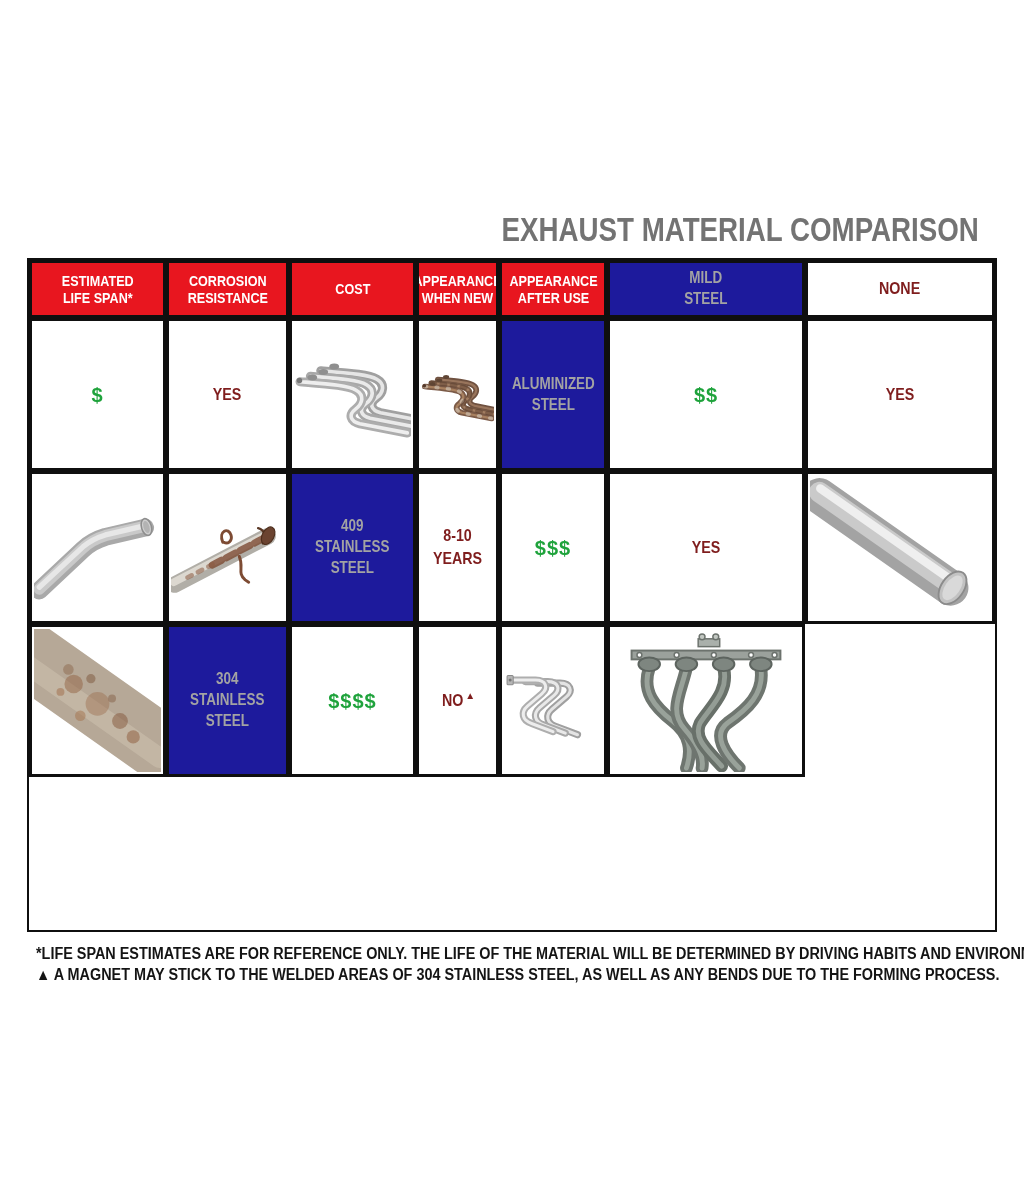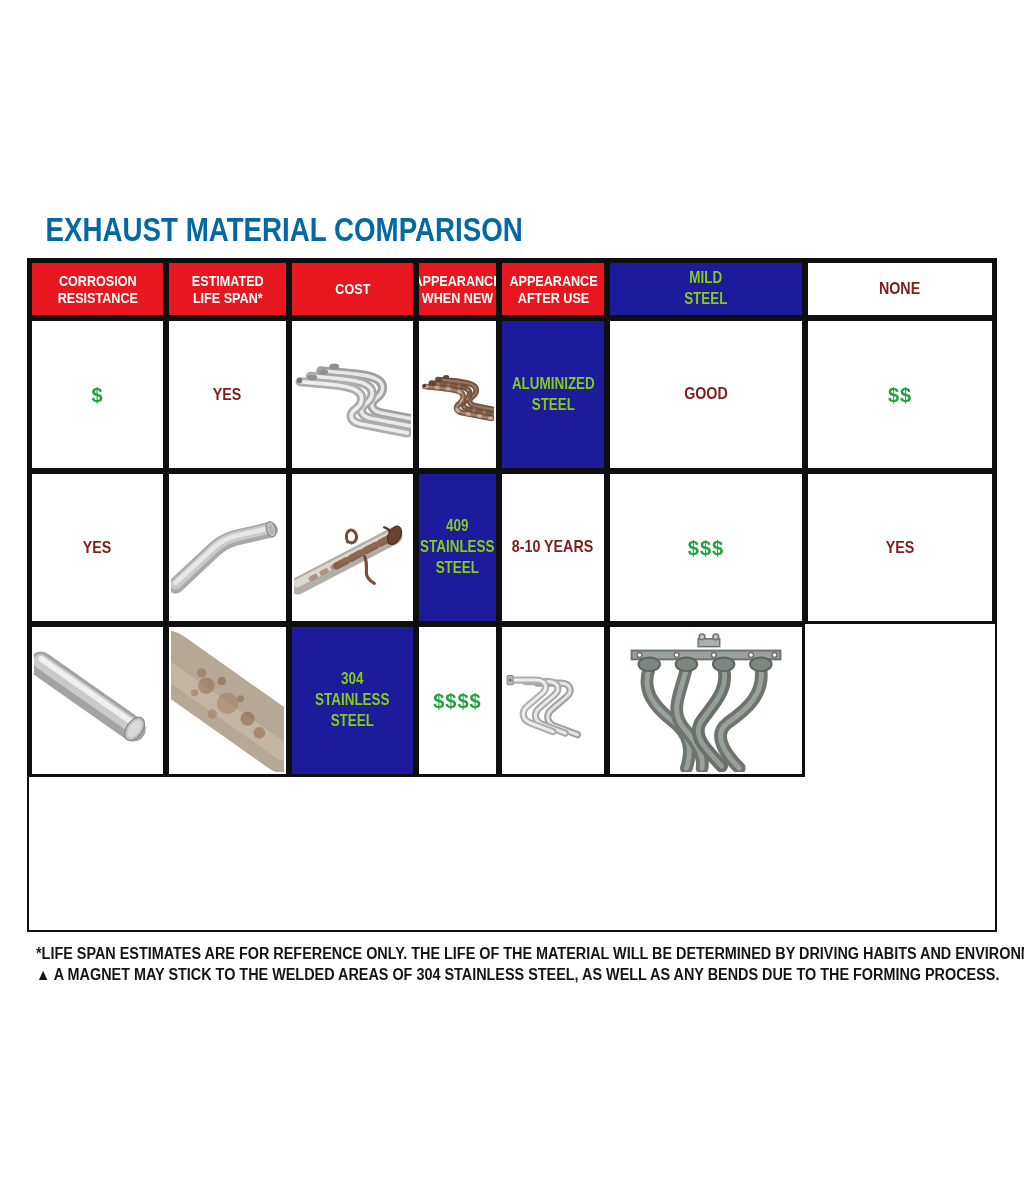--- a/index.html
+++ b/index.html
@@ -2,37 +2,37 @@
 <html><head>
 <meta charset="utf-8">
 <style>
   html,body{margin:0;padding:0;}
   body{
     width:1024px;height:1190px;background:#ffffff;position:relative;
     font-family:"Liberation Sans",sans-serif;
     -webkit-font-smoothing:antialiased;
   }
   .title{
-    position:absolute;top:213px;left:0;width:100%;text-align:left;
-    font-size:33px;font-weight:bold;color:#0369a1;line-height:1;white-space:nowrap;
+    position:absolute;top:213px;left:0;width:100%;text-align:right;
+    font-size:33px;font-weight:bold;color:#737373;line-height:1;white-space:nowrap;
   }
   .cond{display:inline-block;transform:scaleX(0.84);transform-origin:center center;}
   .grid{
     position:absolute;left:27px;top:258px;
     display:grid;background:#fff;
     grid-template-columns:137px 123px 127px 83px 108px 198px 190px;
     grid-template-rows:58px 153px 153px 153px 153px;
     border:2px solid #0f0f0f;
   }
   .cell{
     border:3px solid #0f0f0f;background:#fff;overflow:hidden;
     display:flex;align-items:center;justify-content:center;text-align:center;
   }
   .hcell{background:#e8161f;color:#fff;font-weight:bold;font-size:15px;line-height:1.15;}
-  .mcell{background:#1d1a9c;color:#84cc16;font-weight:bold;font-size:16px;line-height:1.3;}
+  .mcell{background:#1d1a9c;color:#a3a3a3;font-weight:bold;font-size:16px;line-height:1.3;}
   .dcell{color:#7f1d1d;font-weight:bold;font-size:17px;line-height:1.3;}
   .cost{color:#1fa33c;font-size:20px;letter-spacing:1px;}
   .pcell{padding:2px;}
   .pcell svg{display:block;width:100%;height:100%;}
   .preline{white-space:pre-line;}
   .mag sup{font-size:10px;}
   .footnotes{
     position:absolute;left:36px;top:944px;color:#141414;font-weight:bold;
     font-size:16px;line-height:1.3;
   }
@@ -41,26 +41,26 @@
 </head>
 <body>
 
 <div class="title">
   <span class="cond">EXHAUST MATERIAL COMPARISON</span>
 </div>
 
 <div class="grid">
 
   <div class="cell hcell">
+      <span class="cond preline">ESTIMATED
+LIFE SPAN*</span>
+    </div>
+  <div class="cell hcell">
       <span class="cond preline">CORROSION
 RESISTANCE</span>
-    </div>
-  <div class="cell hcell">
-      <span class="cond preline">ESTIMATED
-LIFE SPAN*</span>
     </div>
   <div class="cell hcell">
       <span class="cond preline">COST</span>
     </div>
   <div class="cell hcell">
       <span class="cond preline">APPEARANCE
 WHEN NEW</span>
     </div>
   <div class="cell hcell">
       <span class="cond preline">APPEARANCE
@@ -111,23 +111,20 @@
       <ellipse cx="30" cy="45" rx="8" ry="5" fill="#5f4534"></ellipse>
       <ellipse cx="48" cy="36" rx="8" ry="5" fill="#5f4534"></ellipse>
       <ellipse cx="66" cy="27" rx="8" ry="5" fill="#5f4534"></ellipse>
       <circle cx="9" cy="50" r="4.5" fill="#54392a"></circle>
     </svg>
   </div>
 
   <div class="cell mcell">
       <span class="cond preline">ALUMINIZED
 STEEL</span>
-    </div>
-  <div class="cell dcell">
-      <span class="cond preline">GOOD</span>
     </div>
   <div class="cell dcell cost">
       <span>$$</span>
     </div>
   <div class="cell dcell">
       <span class="mag"><span class="cond">YES</span><sup></sup></span>
     </div>
   <div class="cell pcell">
     <svg viewBox="0 0 192 146" preserveAspectRatio="xMidYMid meet" role="img" aria-label="new-aluminized-bent-pipe-photo">
       <g fill="none" stroke-linecap="round" stroke-linejoin="round">
@@ -199,20 +196,23 @@
     </svg>
   </div>
 
   <div class="cell mcell">
       <span class="cond preline">304
 STAINLESS
 STEEL</span>
     </div>
   <div class="cell dcell cost">
       <span>$$$$</span>
+    </div>
+  <div class="cell dcell">
+      <span class="mag"><span class="cond">NO</span><sup>▲</sup></span>
     </div>
   <div class="cell pcell">
     <svg viewBox="0 0 192 146" preserveAspectRatio="xMidYMid meet" role="img" aria-label="new-stainless-headers-photo">
       <g fill="none" stroke-linecap="round" stroke-linejoin="round">
         <path d="M18,33 L62,33 C82,33 88,48 74,60 L46,84 C32,96 36,112 54,118 L96,134" transform="translate(48,6)" stroke="#a0a0a0" stroke-width="14"></path>
         <path d="M18,33 L62,33 C82,33 88,48 74,60 L46,84 C32,96 36,112 54,118 L96,134" transform="translate(48,6)" stroke="#e4e4e4" stroke-width="6"></path>
         <path d="M18,33 L62,33 C82,33 88,48 74,60 L46,84 C32,96 36,112 54,118 L96,134" transform="translate(24,3)" stroke="#a8a8a8" stroke-width="14"></path>
         <path d="M18,33 L62,33 C82,33 88,48 74,60 L46,84 C32,96 36,112 54,118 L96,134" transform="translate(24,3)" stroke="#e9e9e9" stroke-width="6"></path>
         <path d="M18,33 L62,33 C82,33 88,48 74,60 L46,84 C32,96 36,112 54,118 L96,134" stroke="#aeaeae" stroke-width="14"></path>
         <path d="M18,33 L62,33 C82,33 88,48 74,60 L46,84 C32,96 36,112 54,118 L96,134" stroke="#ededed" stroke-width="6"></path>

